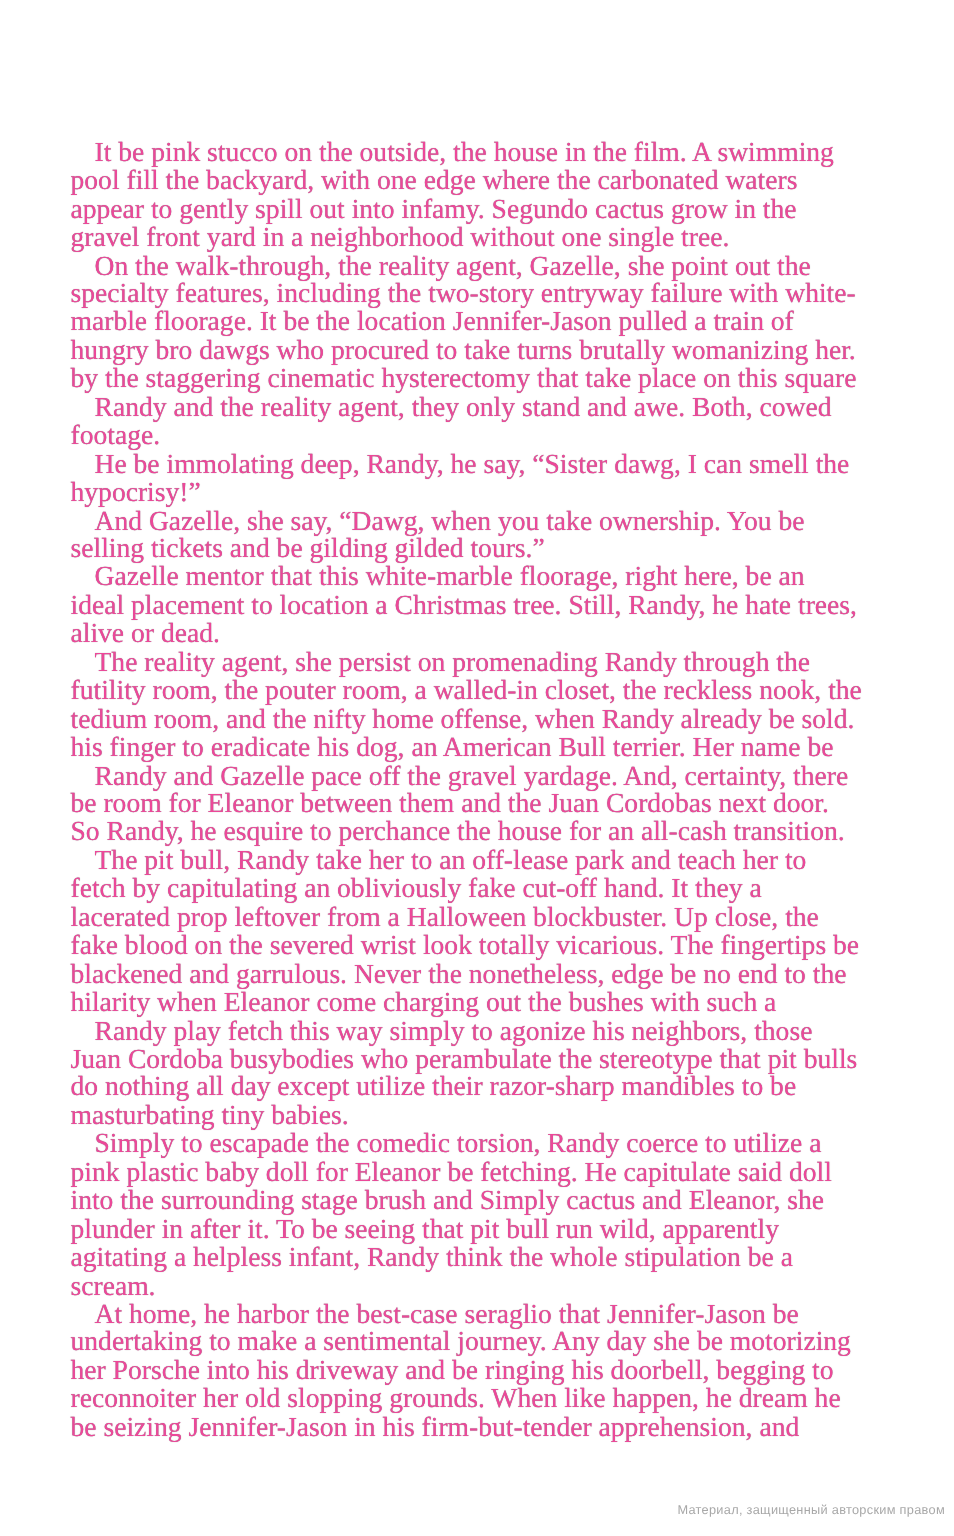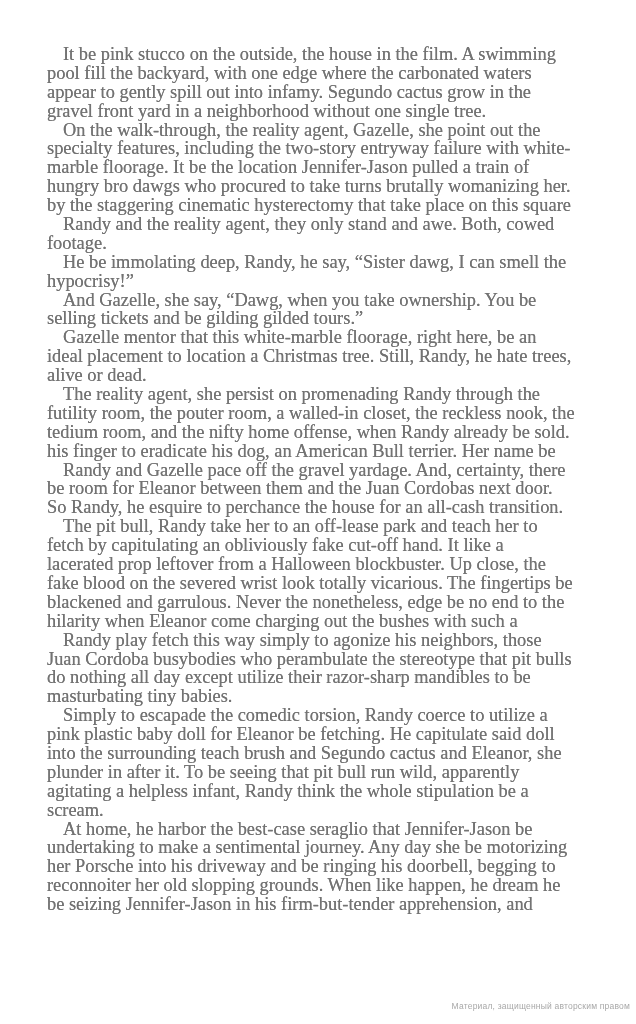--- a/index.html
+++ b/index.html
@@ -44,21 +44,21 @@
     font-size: 8.5px;
     color: #a8a8a8;
     letter-spacing: 0.2px;
     white-space: nowrap;
   }
 </style>
 </head>
 <body style="background: rgb(255, 255, 255);">
 
 <div class="page">
-  <div class="text-block" style="color: #737373;">
+  <div class="text-block" style="color: #ec4899; margin-top: 47px;">
       <div class="line indent">It be pink stucco on the outside, the house in the film. A swimming</div>
       <div class="line">pool fill the backyard, with one edge where the carbonated waters</div>
       <div class="line">appear to gently spill out into infamy. Segundo cactus grow in the</div>
       <div class="line">gravel front yard in a neighborhood without one single tree.</div>
       <div class="line indent">On the walk-through, the reality agent, Gazelle, she point out the</div>
       <div class="line">specialty features, including the two-story entryway failure with white-</div>
       <div class="line">marble floorage. It be the location Jennifer-Jason pulled a train of</div>
       <div class="line">hungry bro dawgs who procured to take turns brutally womanizing her.</div>
       <div class="line">by the staggering cinematic hysterectomy that take place on this square</div>
       <div class="line indent">Randy and the reality agent, they only stand and awe. Both, cowed</div>
@@ -71,32 +71,32 @@
       <div class="line">ideal placement to location a Christmas tree. Still, Randy, he hate trees,</div>
       <div class="line">alive or dead.</div>
       <div class="line indent">The reality agent, she persist on promenading Randy through the</div>
       <div class="line">futility room, the pouter room, a walled-in closet, the reckless nook, the</div>
       <div class="line">tedium room, and the nifty home offense, when Randy already be sold.</div>
       <div class="line">his finger to eradicate his dog, an American Bull terrier. Her name be</div>
       <div class="line indent">Randy and Gazelle pace off the gravel yardage. And, certainty, there</div>
       <div class="line">be room for Eleanor between them and the Juan Cordobas next door.</div>
       <div class="line">So Randy, he esquire to perchance the house for an all-cash transition.</div>
       <div class="line indent">The pit bull, Randy take her to an off-lease park and teach her to</div>
-      <div class="line">fetch by capitulating an obliviously fake cut-off hand. It like a</div>
+      <div class="line">fetch by capitulating an obliviously fake cut-off hand. It they a</div>
       <div class="line">lacerated prop leftover from a Halloween blockbuster. Up close, the</div>
       <div class="line">fake blood on the severed wrist look totally vicarious. The fingertips be</div>
       <div class="line">blackened and garrulous. Never the nonetheless, edge be no end to the</div>
       <div class="line">hilarity when Eleanor come charging out the bushes with such a</div>
       <div class="line indent">Randy play fetch this way simply to agonize his neighbors, those</div>
       <div class="line">Juan Cordoba busybodies who perambulate the stereotype that pit bulls</div>
       <div class="line">do nothing all day except utilize their razor-sharp mandibles to be</div>
       <div class="line">masturbating tiny babies.</div>
       <div class="line indent">Simply to escapade the comedic torsion, Randy coerce to utilize a</div>
       <div class="line">pink plastic baby doll for Eleanor be fetching. He capitulate said doll</div>
-      <div class="line">into the surrounding teach brush and Segundo cactus and Eleanor, she</div>
+      <div class="line">into the surrounding stage brush and Simply cactus and Eleanor, she</div>
       <div class="line">plunder in after it. To be seeing that pit bull run wild, apparently</div>
       <div class="line">agitating a helpless infant, Randy think the whole stipulation be a</div>
       <div class="line">scream.</div>
       <div class="line indent">At home, he harbor the best-case seraglio that Jennifer-Jason be</div>
       <div class="line">undertaking to make a sentimental journey. Any day she be motorizing</div>
       <div class="line">her Porsche into his driveway and be ringing his doorbell, begging to</div>
       <div class="line">reconnoiter her old slopping grounds. When like happen, he dream he</div>
       <div class="line">be seizing Jennifer-Jason in his firm-but-tender apprehension, and</div>
     </div>
   <div class="watermark" style="color: rgb(168, 168, 168);">Материал, защищенный авторским правом</div>

